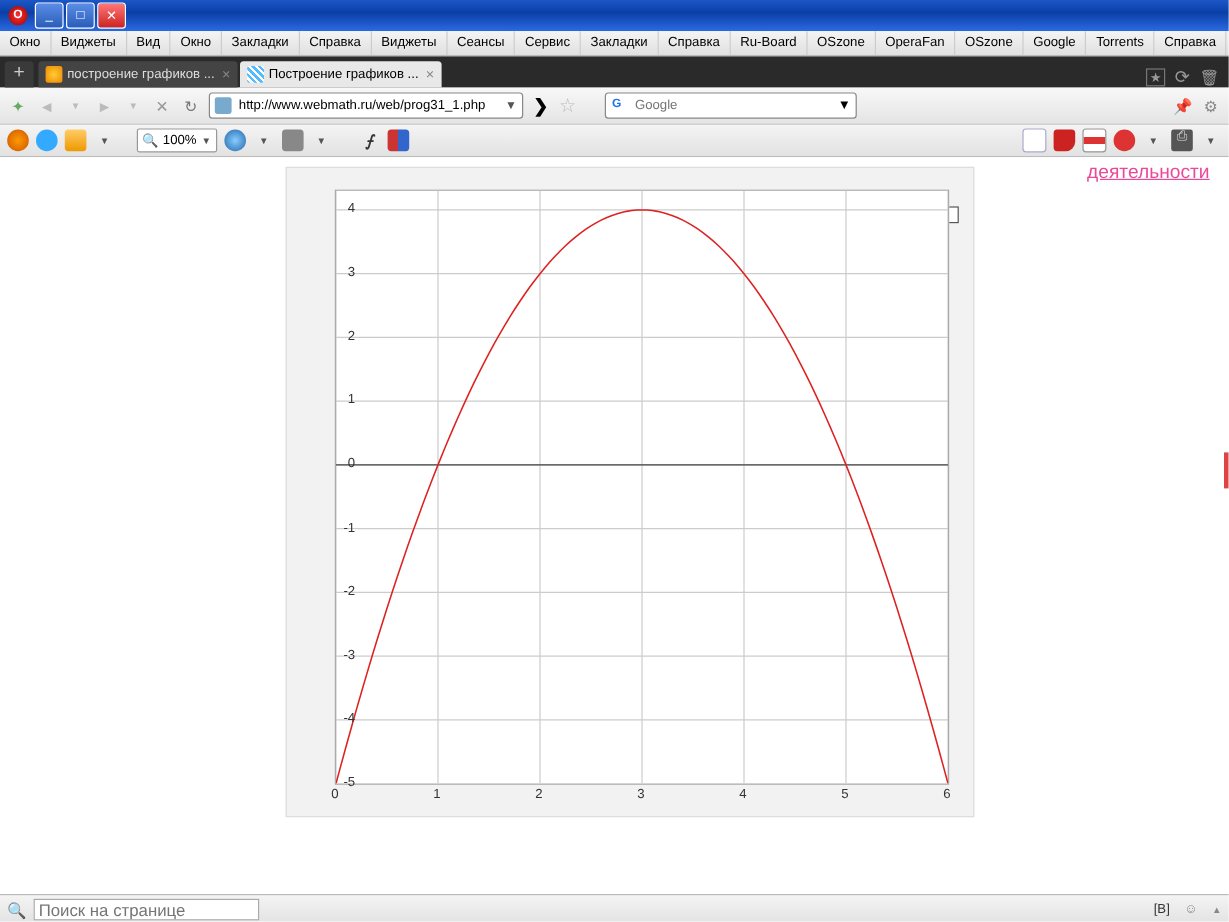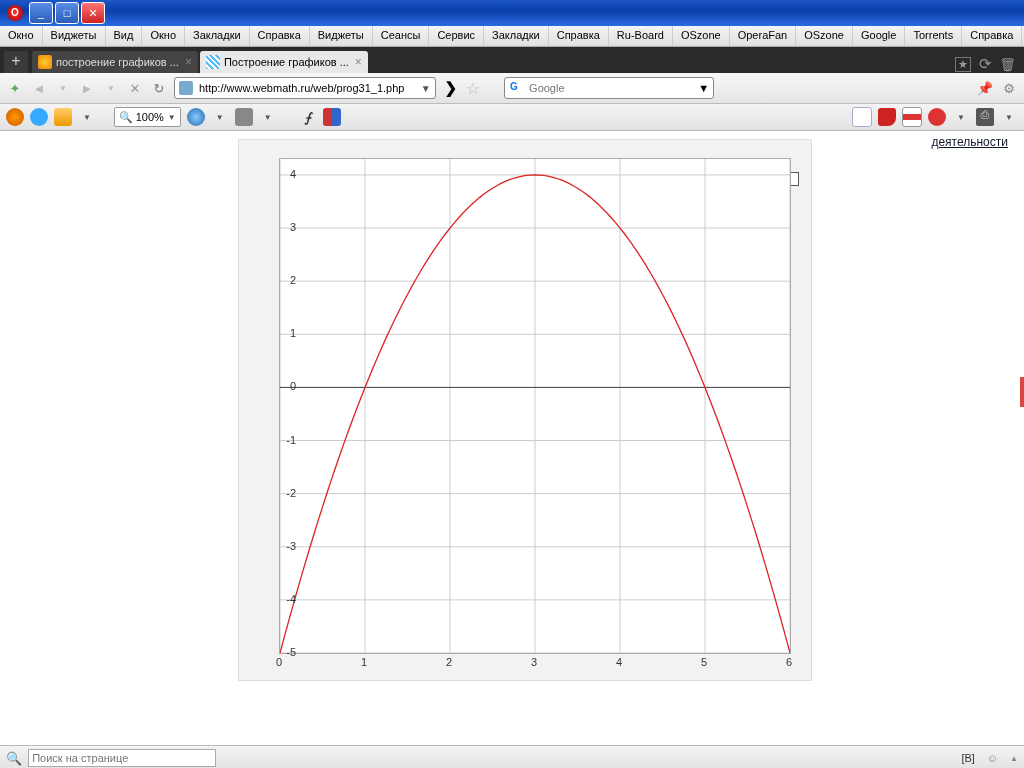--- a/index.html
+++ b/index.html
@@ -41,34 +41,34 @@
 .pin{color:#c33;font-size:13px}
 
 .toolbar2{height:26px;background:linear-gradient(#f4f4f4,#e2e2e2);border-bottom:1px solid #bbb;display:flex;align-items:center;padding:0 6px;gap:6px}
 .tb2icon{width:18px;height:18px;border-radius:3px}
 .zoombox{height:18px;background:#fff;border:1px solid #999;border-radius:2px;display:flex;align-items:center;padding:0 4px;font-size:11px}
 .zoombox .mag{margin-right:3px;color:#555}
 .toolbar2 .flex{flex:1}
 .tb2right{display:flex;align-items:center;gap:6px}
 
 .page{position:relative;height:614px;background:#fff;overflow:hidden}
-.rightlink{position:absolute;right:16px;top:4px;color:#0f172a;text-decoration:underline;font-size:12px}
+.rightlink{position:absolute;right:16px;top:4px;color:#ec4899;text-decoration:underline;font-size:16px}
 .chartwrap{position:absolute;left:238px;top:8px;width:572px;height:540px;background:#f2f2f2;border:1px solid #ddd}
 .plot{position:absolute;left:40px;top:18px;width:510px;height:494px;background:#fff;border:1px solid #aaa}
 .plot .grid line{stroke:#ccc;stroke-width:1}
 .plot .axis line{stroke:#444;stroke-width:1}
 .ytick{position:absolute;right:515px;font-size:11px;color:#333;transform:translateY(-50%)}
 .xtick{position:absolute;top:516px;font-size:11px;color:#333;transform:translateX(-50%)}
 .chkbox{position:absolute;right:12px;top:32px;width:12px;height:12px;border:1px solid #555;background:#fff}
 .comment{position:absolute;left:0;right:0;top:564px;text-align:center;color:#0018c8;font-weight:bold;font-size:12px}
 .redtick{position:absolute;right:0;top:246px;width:4px;height:30px;background:#d44}
 
 .pagesearch{height:24px;background:linear-gradient(#f4f4f4,#e2e2e2);border-top:1px solid #bbb;display:flex;align-items:center;padding:0 6px;gap:6px}
 .pagesearch .sico2{color:#888;font-size:13px}
-.pagesearch input{width:180px;height:16px;border:1px solid #aaa;font-size:11px;color:#888;padding:0 3px}
+.pagesearch input{width:180px;height:16px;border:1px solid #aaa;font-size:14px;color:#888;padding:0 3px}
 .pagesearch .flex{flex:1}
 .pagesearch .ind{font-size:11px;color:#333;margin-right:6px}
 </style>
 </head>
 <body>
 
 <div class="titlebar">
   <div class="icon">O</div>
   <div class="winbtn min">_</div>
   <div class="winbtn max">□</div>

